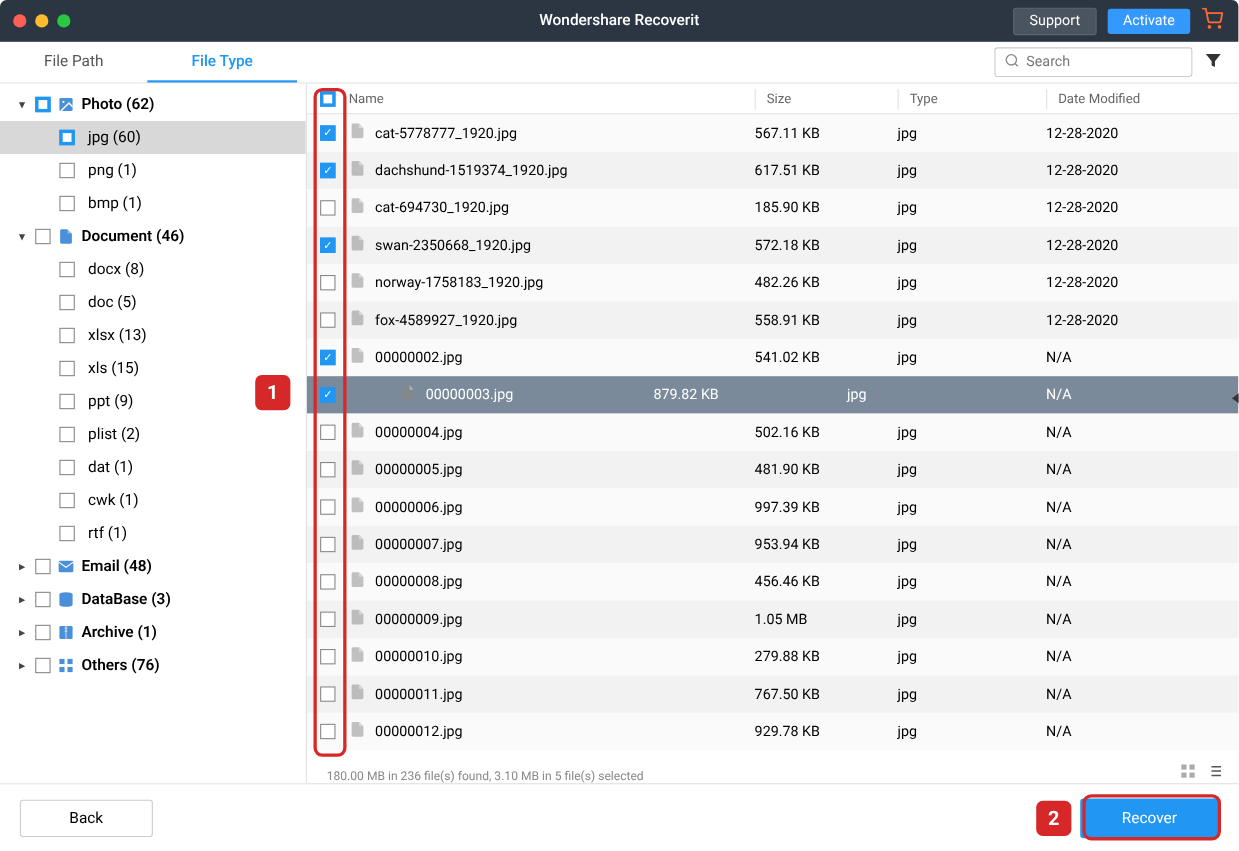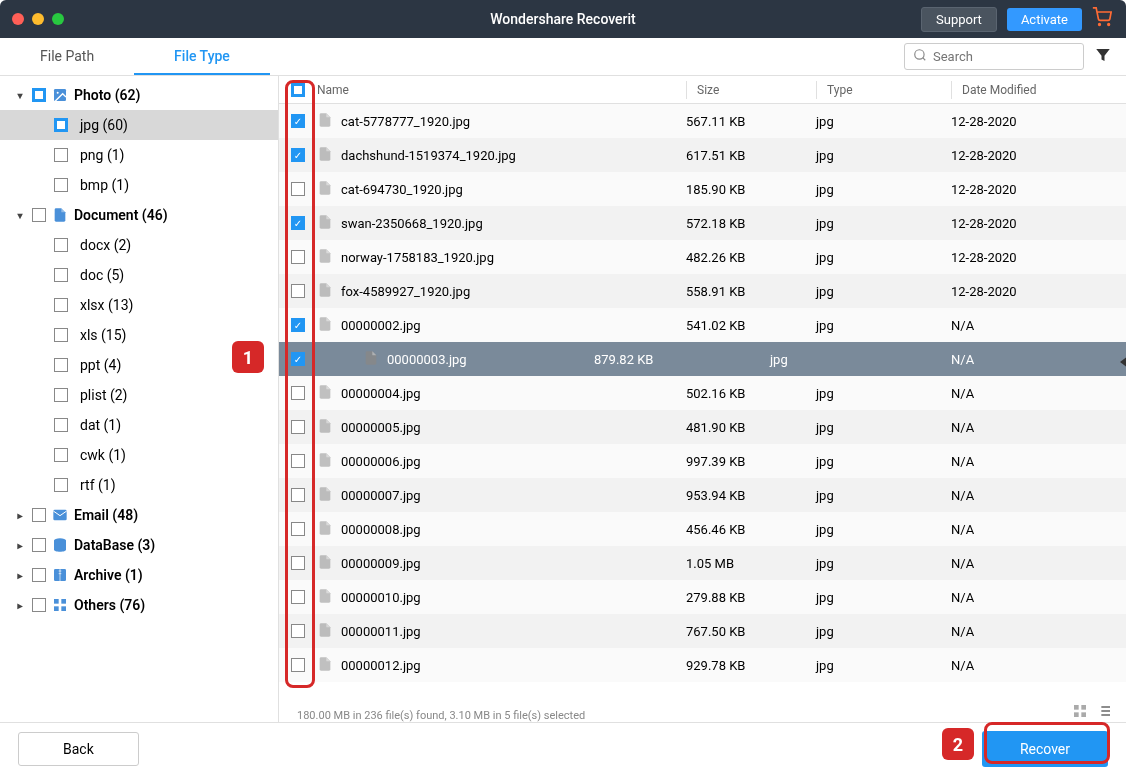--- a/index.html
+++ b/index.html
@@ -52,21 +52,21 @@
 .grid-body::-webkit-scrollbar-track { background:#f0f0f0; }
 .row { display:flex; height:34px; align-items:center; font-size:13px; }
 .row:nth-child(odd) { background:#fafafa; }
 .row:nth-child(even) { background:#f2f2f2; }
 .row.sel { background:#7a8a9a !important; color:#fff;gap:46px; }
 .row .col-name { display:flex; align-items:center; gap:8px; }
 .file-icon { width:16px; height:16px; opacity:0.5; }
 .row.sel .file-icon { opacity:0.8; }
 .status-bar { height:22px; font-size:11px; color:#888; display:flex; align-items:flex-end; padding:0 14px 0 18px; }
 .status-bar .view-icons { margin-left:auto; display:flex; gap:8px; color:#888; }
-.footer { height:52px; border-top:1px solid #e0e0e0; display:flex; align-items:center; padding:0 18px; }
+.footer { height:62px; border-top:1px solid #e0e0e0; display:flex; align-items:center; padding:0 18px; }
 .btn-back { border:1px solid #ccc; background:#fff; padding:8px 44px; font-size:14px; border-radius:3px; cursor:pointer; }
 .btn-recover { margin-left:auto; background:#2196f3; color:#fff; border:none; padding:10px 38px; font-size:14px; border-radius:3px; cursor:pointer; }
 .annot { position:absolute; background:#d62828; color:#fff; font-weight:700; width:32px; height:32px; border-radius:6px; display:flex; align-items:center; justify-content:center; font-size:18px; z-index:100; }
 .annot-box { position:absolute; border:3px solid #d62828; border-radius:8px; pointer-events:none; z-index:99; }
 .arrow-marker { position:absolute; right:-2px; width:0; height:0; border-top:6px solid transparent; border-bottom:6px solid transparent; border-right:8px solid #333; z-index:50; }
 </style>
 </head>
 <body>
 
 <div class="titlebar">
@@ -146,37 +146,37 @@
           <span class="cat-icon">
             <svg width="16" height="16" viewBox="0 0 24 24" fill="#4a90d9">
               <path d="M14 2H6a2 2 0 0 0-2 2v16a2 2 0 0 0 2 2h12a2 2 0 0 0 2-2V8z"></path>
               <path d="M14 2v6h6" fill="#fff" opacity="0.4"></path>
             </svg>
           </span>
           <span>Document (46)</span>
         </div>
         <div class="tree-row level1">
           <span class="cb "></span>
-          <span style="margin-left:6px">docx (2)</span>
+          <span style="margin-left:6px">docx (8)</span>
         </div>
         <div class="tree-row level1">
           <span class="cb "></span>
           <span style="margin-left:6px">doc (5)</span>
         </div>
         <div class="tree-row level1">
           <span class="cb "></span>
           <span style="margin-left:6px">xlsx (13)</span>
         </div>
         <div class="tree-row level1">
           <span class="cb "></span>
           <span style="margin-left:6px">xls (15)</span>
         </div>
         <div class="tree-row level1">
           <span class="cb "></span>
-          <span style="margin-left:6px">ppt (4)</span>
+          <span style="margin-left:6px">ppt (9)</span>
         </div>
         <div class="tree-row level1">
           <span class="cb "></span>
           <span style="margin-left:6px">plist (2)</span>
         </div>
         <div class="tree-row level1">
           <span class="cb "></span>
           <span style="margin-left:6px">dat (1)</span>
         </div>
         <div class="tree-row level1">

